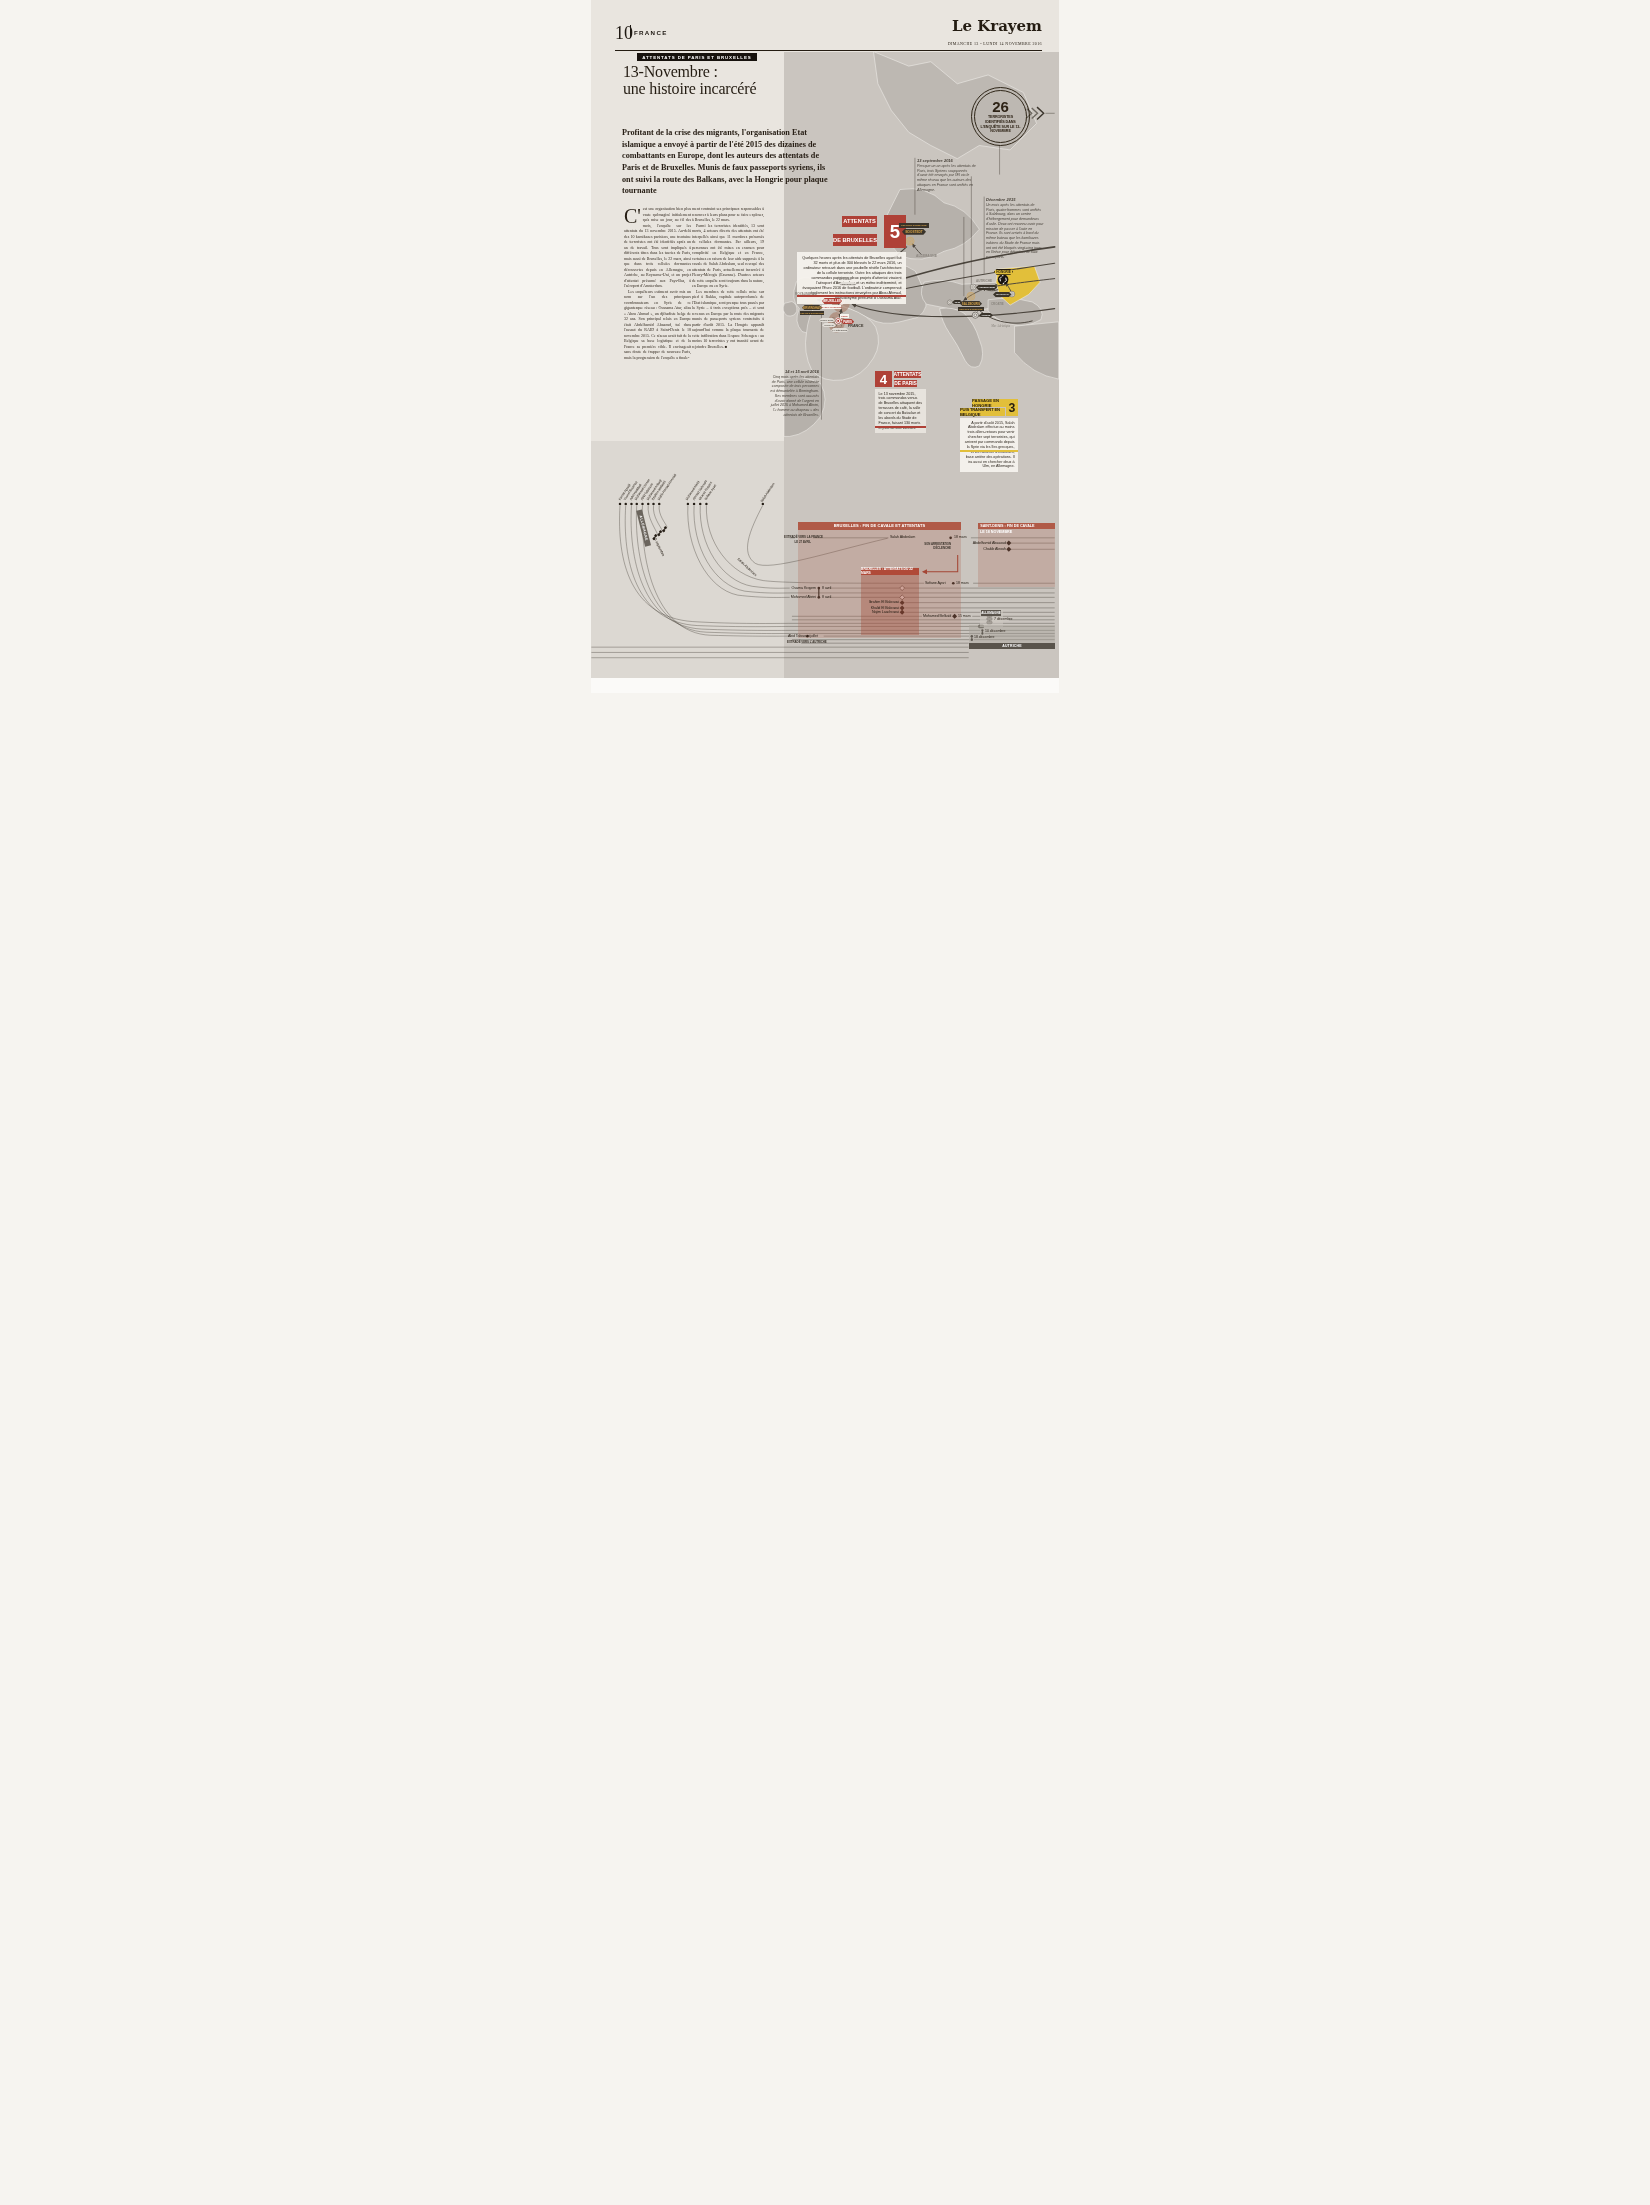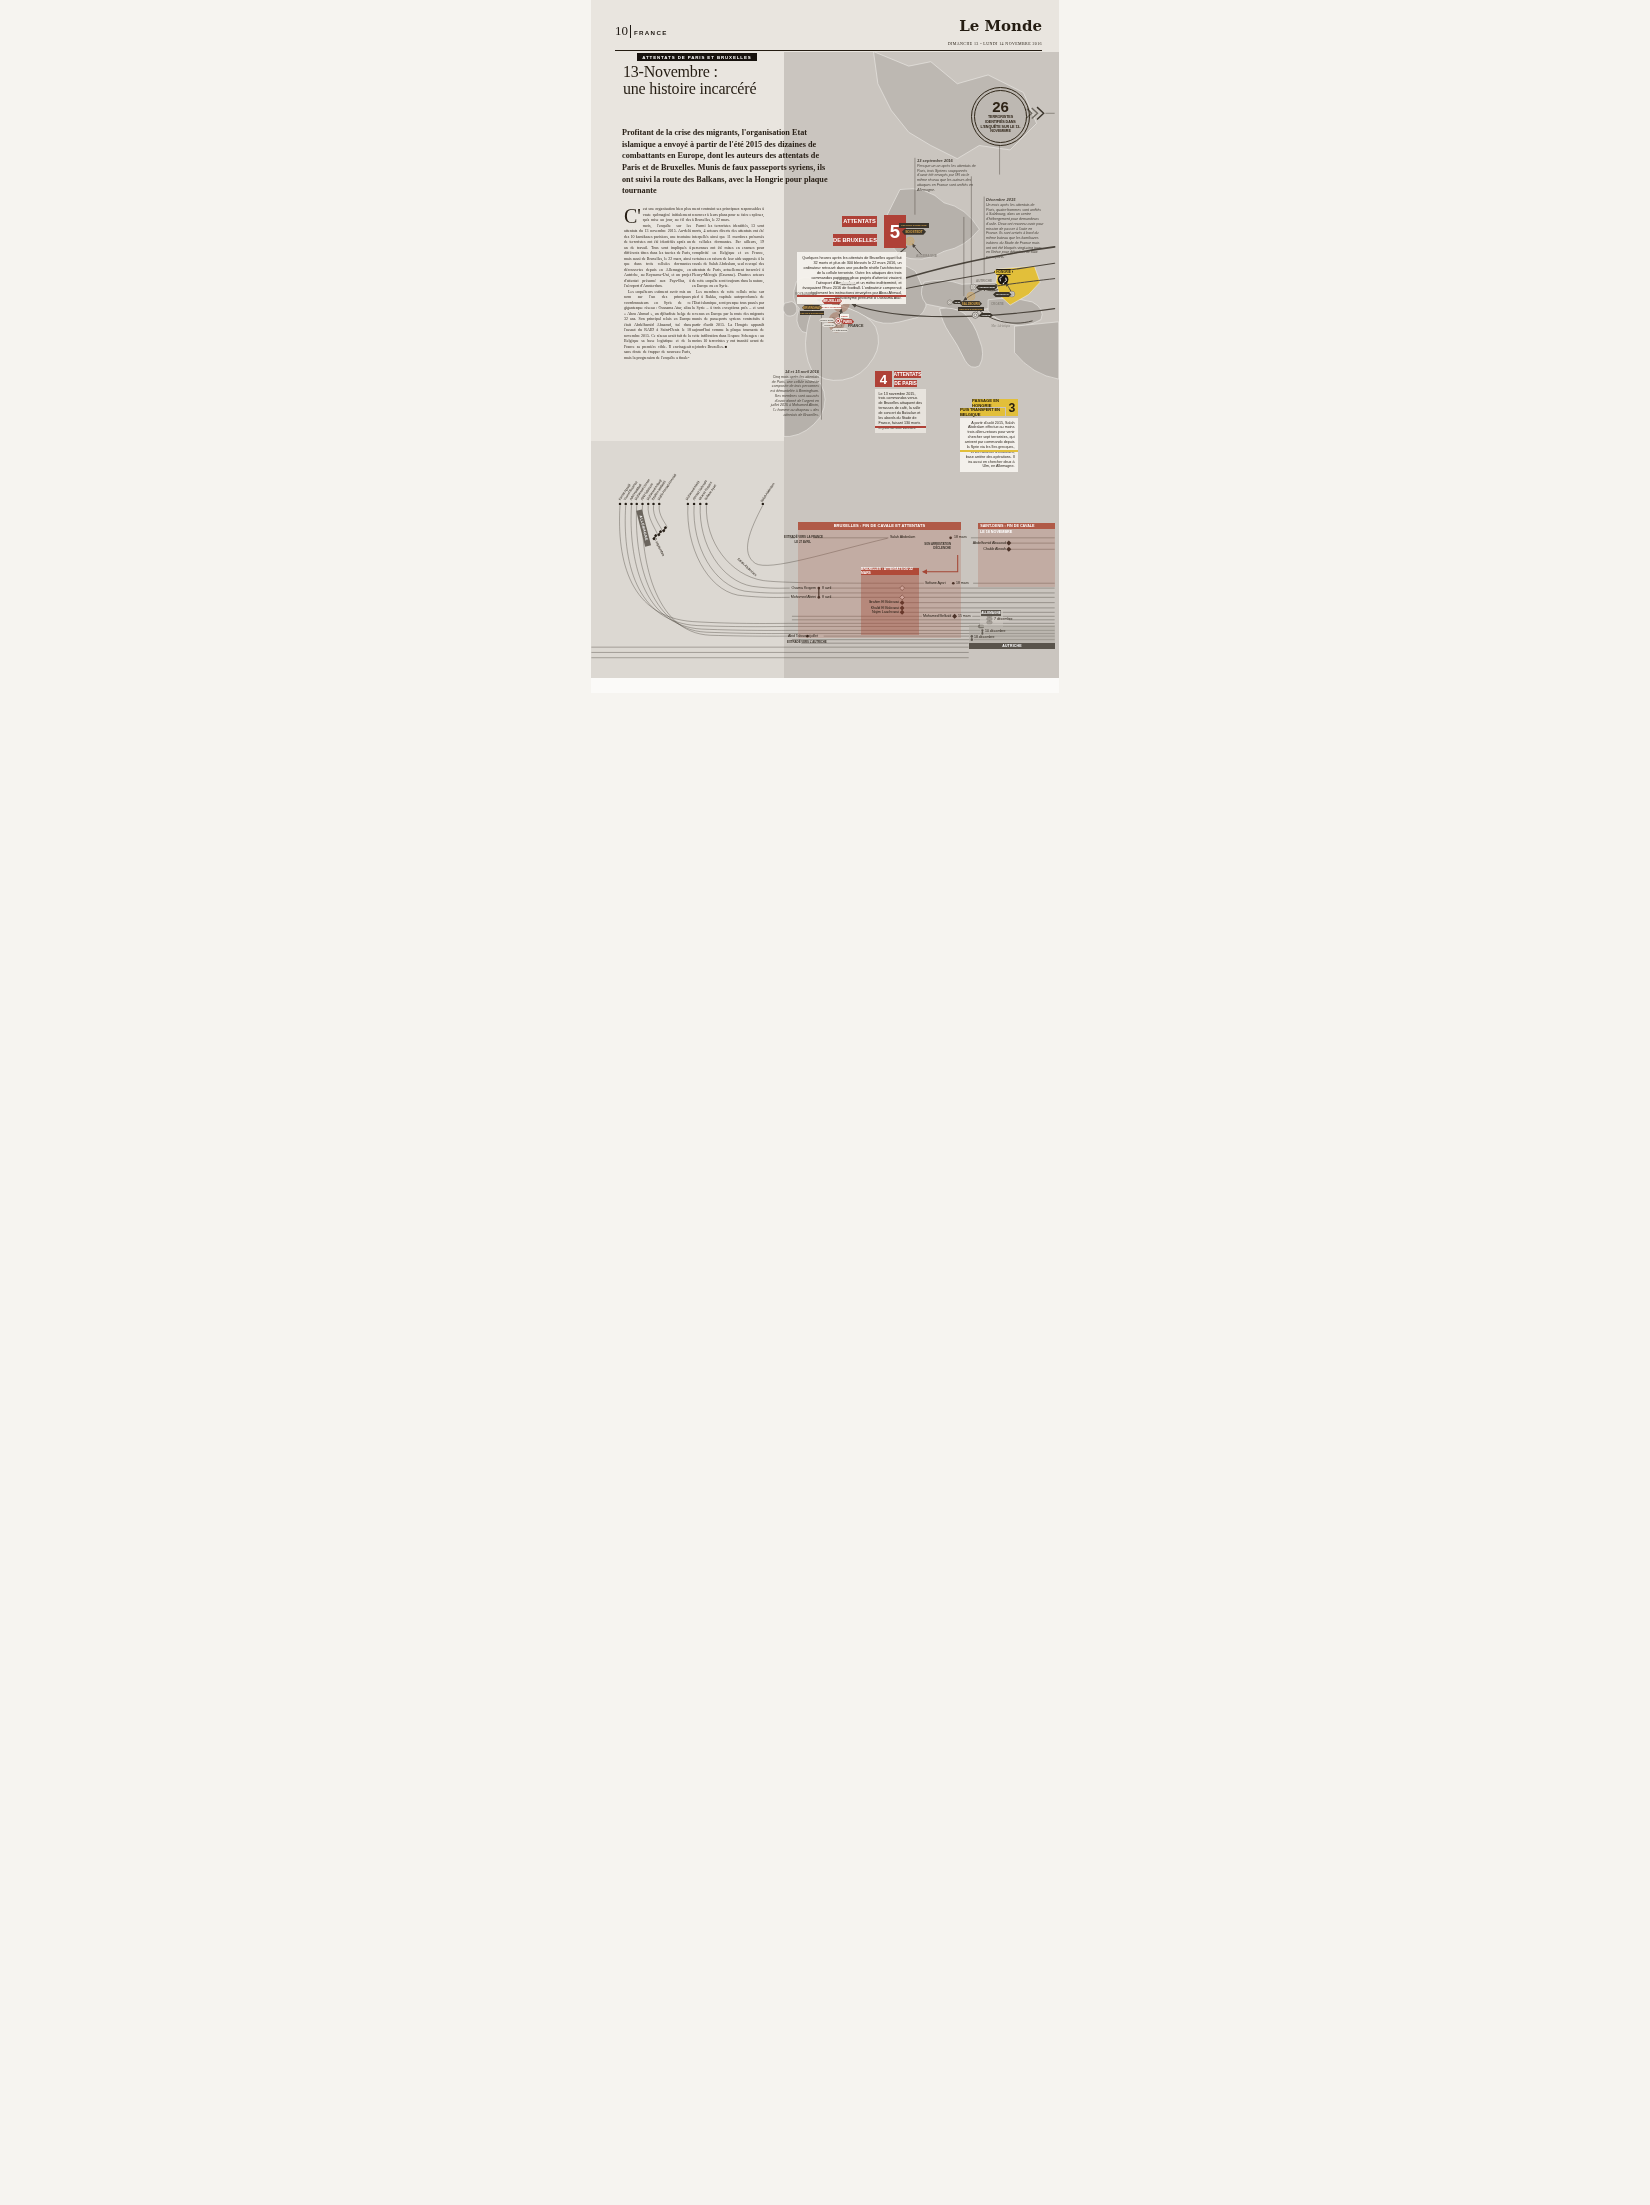--- a/index.html
+++ b/index.html
@@ -246,24 +246,24 @@
       <g>
         <circle cx="934" cy="634" r="12" fill="#181310"></circle>
         <path d="M928,638 a7.5,7.5 0 0 1 3,-10.5" stroke="#fff" stroke-width="2.2"></path>
         <path d="M940,630 a7.5,7.5 0 0 1 -3,10.5" stroke="#fff" stroke-width="2.2"></path>
         <path d="M931,624 l4,-1 -1,4 z" fill="#fff"></path>
         <path d="M937,644 l-4,1 1,-4 z" fill="#fff"></path>
       </g>
     </g>
   </svg>
 
-  <div class="abs serif" style="left:24px;top:23px;font-size:13px;color:#1e1812;">10</div>
+  <div class="abs serif" style="left:24px;top:23px;font-size:18px;color:#1e1812;">10</div>
   <div class="abs" style="left:39px;top:25px;width:0.4px;height:13.2px;background:#1e1812;"></div>
   <div class="abs" style="left:43px;top:29px;font-size:6.2px;font-weight:bold;letter-spacing:1.3px;color:#1e1812;">FRANCE</div>
-  <div class="abs masthead" style="right:17px;top:17px;font-size:15px;color:#241c12;">Le Monde</div>
+  <div class="abs masthead" style="right:17px;top:17px;font-size:15px;color:#241c12;">Le Krayem</div>
   <div class="abs serif" style="right:17px;top:41px;font-size:4px;letter-spacing:0.4px;color:#241c12;">DIMANCHE 13 - LUNDI 14 NOVEMBRE 2016</div>
   <div class="abs" style="left:24px;top:50px;width:427px;height:0.7px;background:#241c12;"></div>
 
   <div class="abs" style="left:46px;top:53px;height:8.4px;background:#17120d;color:#fff;display:flex;align-items:center;padding:0 5.3px;font-size:4.4px;font-weight:bold;letter-spacing:0.9px;">ATTENTATS DE PARIS ET BRUXELLES</div>
   <div class="abs serif" style="left:32px;top:64px;font-size:16px;line-height:1.06;color:#241c12;letter-spacing:-0.2px;">
     <div>13-Novembre :</div>
     <div>une histoire incarcéré</div>
   </div>
   <div class="abs serif" style="left:31px;top:127px;width:206px;font-size:8.2px;font-weight:bold;line-height:1.42;color:#292017;">Profitant de la crise des migrants, l'organisation Etat islamique a envoyé à partir de l'été 2015 des dizaines de combattants en Europe, dont les auteurs des attentats de Paris et de Bruxelles. Munis de faux passeports syriens, ils ont suivi la route des Balkans, avec la Hongrie pour plaque tournante</div>
 

